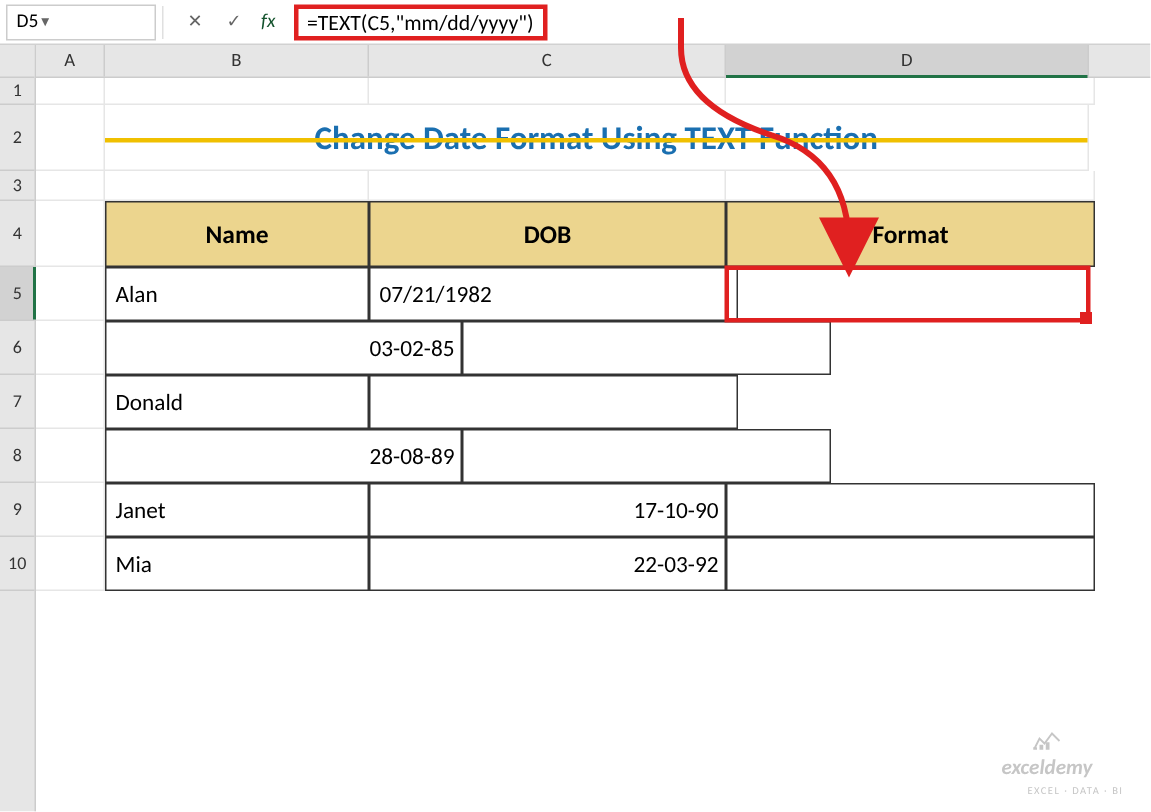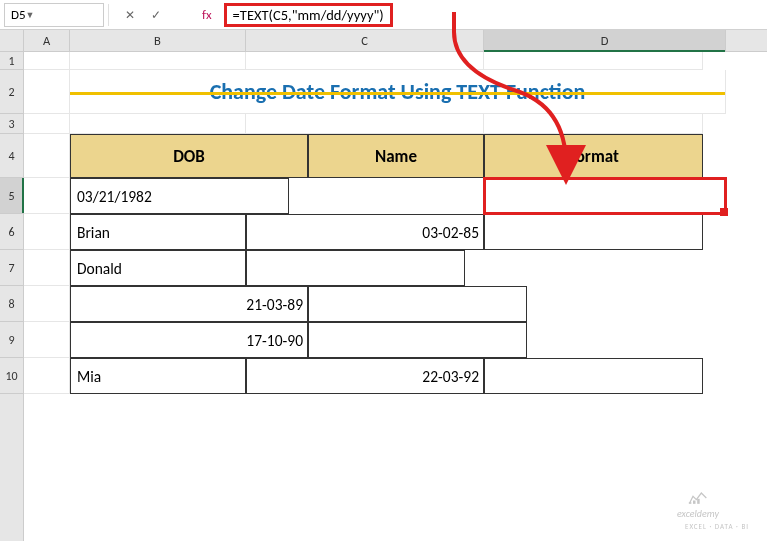--- a/index.html
+++ b/index.html
@@ -4,21 +4,21 @@
   <style>
     * { margin: 0; padding: 0; box-sizing: border-box; font-family: Calibri, Arial, sans-serif; }
     body { background: #fff; width: 767px; height: 541px; position: relative; overflow: hidden; }
     
     .formula-bar { display: flex; align-items: center; height: 30px; border-bottom: 1px solid #d1d1d1; background: #fff; }
     .name-box { width: 100px; height: 24px; border: 1px solid #ccc; margin: 2px 4px; padding: 0 6px; display: flex; align-items: center; justify-content: flex-start; font-size: 13px; background: #fff; }
     .name-box .chev { color: #666; font-size: 9px; }
     .fb-divider { width: 8px; height: 22px; border-left: 1px solid #e0e0e0; }
     .fb-icons { display: flex; align-items: center; gap: 10px; padding: 0 6px; }
     .fb-icon { width: 16px; height: 16px; display: flex; align-items: center; justify-content: center; color: #666; font-size: 12px; cursor: pointer; }
-    .fx-label { font-size: 13px; color: #be185d; margin-right: 6px; margin-left: 28px; }
+    .fx-label { font-style: italic; font-size: 13px; color: #14532d; margin-right: 6px; }
     .formula-input-wrap { flex: 1; display: flex; align-items: center; }
     .formula-box { border: 3px solid #e02020; padding: 2px 6px; font-size: 14.5px; height: 24px; display: flex; align-items: center; background: #fff; }
     
     .sheet-area { position: relative; display: flex; height: calc(541px - 30px); }
     
     .row-headers { width: 24px; background: #e6e6e6; border-right: 1px solid #ccc; }
     .corner { height: 22px; border-bottom: 1px solid #ccc; background: #e6e6e6; }
     .rowhdr { height: 36px; border-bottom: 1px solid #ccc; display: flex; align-items: center; justify-content: center; font-size: 12px; color: #333; position: relative; }
     .rowhdr.sel::after { content: ''; position: absolute; right: -1px; top: 0; bottom: 0; width: 2px; background: #217346; }
     .rowhdr.sel { background: #d2d2d2; }
@@ -36,21 +36,21 @@
     .colhdr.cB { width: 176px; }
     .colhdr.cC { width: 238px; }
     .colhdr.cD { width: 242px; }
     
     .rows { }
     .gridrow { display: flex; }
     .cell { border-right: 1px solid #e6e6e6; border-bottom: 1px solid #e6e6e6; padding: 0 4px; display: flex; align-items: center; font-size: 15px; }
     .cell.cA { width: 46px; }
     .cell.cB { width: 176px; }
     .cell.cC { width: 238px; }
-    .cell.cD { width: 219px; }
+    .cell.cD { width: 246px; }
     
     .r1 .cell { height: 18px; }
     .r2 .cell { height: 44px; }
     .r3 .cell { height: 20px; }
     .r4 .cell { height: 44px; }
     .rn .cell { height: 36px; }
     
     .title-cell { font-size: 22px; font-weight: bold; color: #1a6fb0; justify-content: center; }
     .title-underline { position: absolute; height: 3px; background: #f0c000; }
     
@@ -59,21 +59,21 @@
     .td-cell.nm { justify-content: flex-start; padding-left: 6px; }
     .td-cell.dt { justify-content: flex-end; padding-right: 4px; }
     .td-cell.fm { justify-content: flex-start; padding-left: 6px; }
     
     .selected-cell { position: absolute; border: 3px solid #e02020; pointer-events: none; z-index: 5; }
     .fill-handle { position: absolute; width: 8px; height: 8px; background: #e02020; right: -4px; bottom: -4px; }
     
     .arrow-svg { position: absolute; z-index: 6; pointer-events: none; }
     
     .watermark { position: absolute; right: 18px; bottom: 10px; color: #c6c6c6; font-size: 11px; display: flex; flex-direction: column; align-items: center; gap: 2px; }
-    .watermark .wm-title { font-size: 10px; font-style: italic; font-weight: 400; text-align: right; }
+    .watermark .wm-title { font-size: 14px; font-style: italic; font-weight: 700; text-align: right; }
     .watermark .wm-sub { font-size: 7px; letter-spacing: 1px; padding-left: 38px; }
     .wm-icon { width: 20px; height: 14px; }
   </style>
 </head>
 <body>
 
 <div class="formula-bar">
   <div class="name-box">
     <span>D5</span>
     <span class="chev">▼</span>
@@ -126,46 +126,47 @@
         <div class="cell title-cell" style="width:656px;">Change Date Format Using TEXT Function</div>
       </div>
       <div class="gridrow r3">
         <div class="cell cA"></div>
         <div class="cell cB"></div>
         <div class="cell cC"></div>
         <div class="cell cD"></div>
       </div>
       <div class="gridrow r4">
         <div class="cell cA"></div>
+        <div class="cell cB th-cell">Name</div>
         <div class="cell cC th-cell">DOB</div>
-        <div class="cell cB th-cell">Name</div>
         <div class="cell cD th-cell">Format</div>
       </div>
       <div class="gridrow rn">
         <div class="cell cA"></div>
-        <div class="cell cD td-cell fm">03/21/1982</div>
-      </div>
-      <div class="gridrow rn">
-        <div class="cell cA"></div>
-        <div class="cell cB td-cell nm">Brian</div>
+        <div class="cell cB td-cell nm">Alan</div>
+        <div class="cell cD td-cell fm">07/21/1982</div>
+      </div>
+      <div class="gridrow rn">
+        <div class="cell cA"></div>
         <div class="cell cC td-cell dt">03-02-85</div>
         <div class="cell cD td-cell fm"></div>
       </div>
       <div class="gridrow rn">
         <div class="cell cA"></div>
         <div class="cell cB td-cell nm">Donald</div>
         <div class="cell cD td-cell fm"></div>
       </div>
       <div class="gridrow rn">
         <div class="cell cA"></div>
-        <div class="cell cC td-cell dt">21-03-89</div>
-        <div class="cell cD td-cell fm"></div>
-      </div>
-      <div class="gridrow rn">
-        <div class="cell cA"></div>
+        <div class="cell cC td-cell dt">28-08-89</div>
+        <div class="cell cD td-cell fm"></div>
+      </div>
+      <div class="gridrow rn">
+        <div class="cell cA"></div>
+        <div class="cell cB td-cell nm">Janet</div>
         <div class="cell cC td-cell dt">17-10-90</div>
         <div class="cell cD td-cell fm"></div>
       </div>
       <div class="gridrow rn">
         <div class="cell cA"></div>
         <div class="cell cB td-cell nm">Mia</div>
         <div class="cell cC td-cell dt">22-03-92</div>
         <div class="cell cD td-cell fm"></div>
       </div>
     </div>

